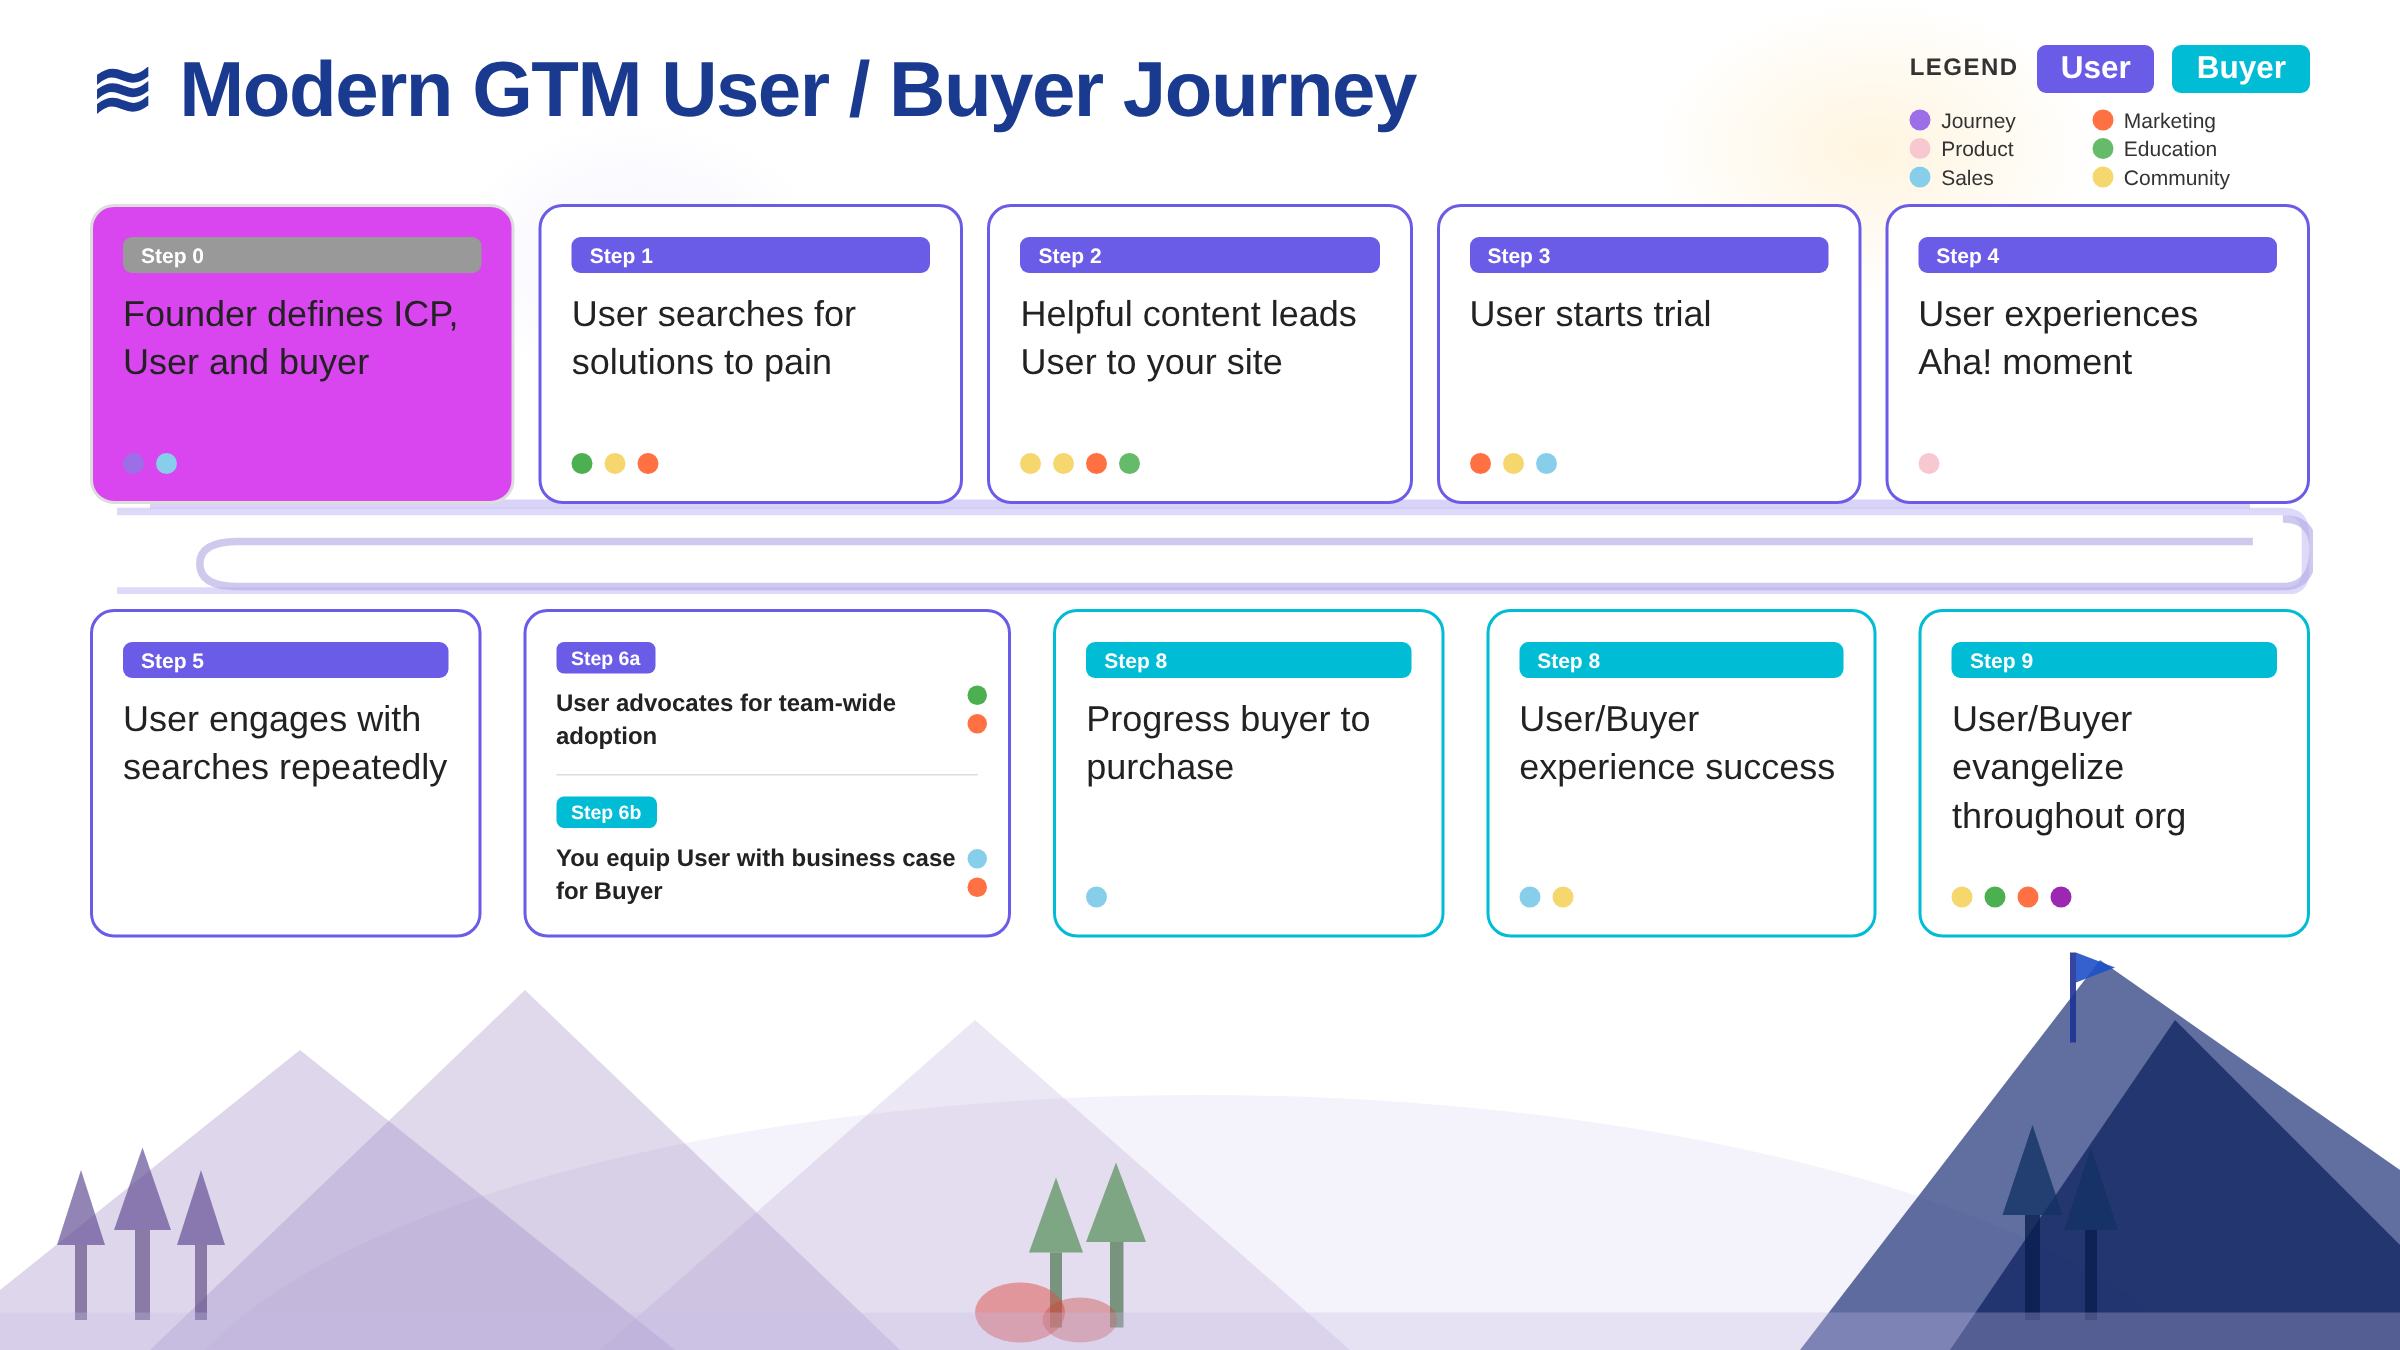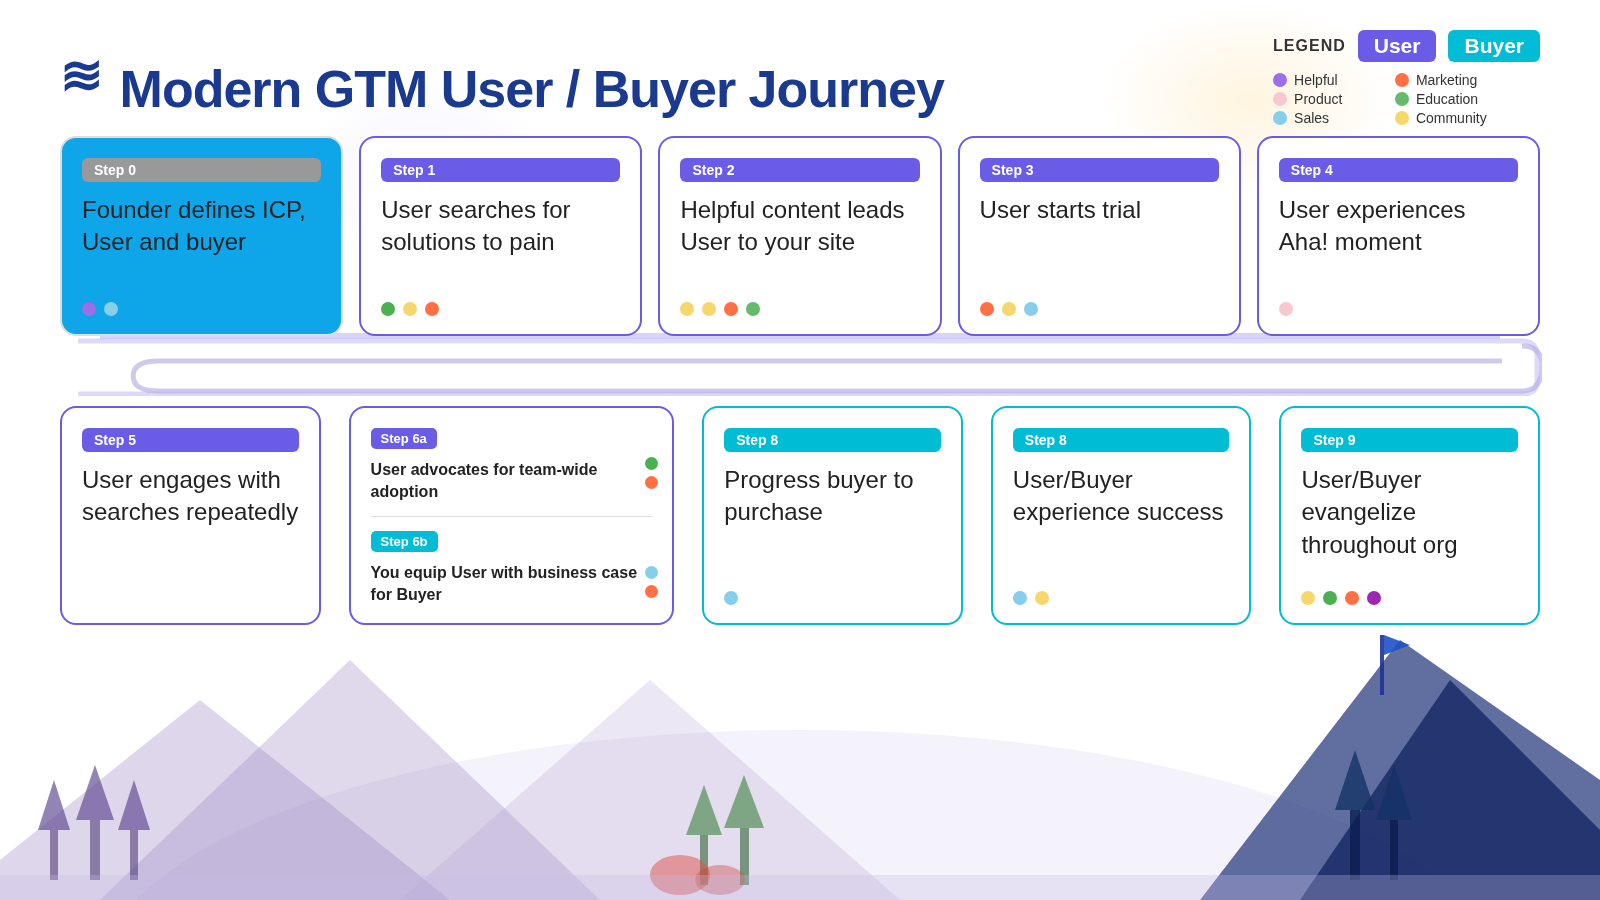--- a/index.html
+++ b/index.html
@@ -43,21 +43,20 @@
       color: #1a3a8f;
       font-weight: bold;
       line-height: 1;
     }
 
     .main-title {
       font-size: 52px;
       font-weight: 900;
       color: #1a3a8f;
       letter-spacing: -1px;
-      margin-top: 29px;
     }
 
     .legend-area {
       display: flex;
       flex-direction: column;
       align-items: flex-start;
       gap: 4px;
     }
 
     .legend-header {
@@ -137,21 +136,21 @@
       padding: 20px 20px 18px 20px;
       position: relative;
       flex: 1;
       display: flex;
       flex-direction: column;
       min-height: 200px;
     }
 
     .card-step-0 {
       border: 2px solid #ddd;
-      background: #0ea5e9;
+      background: #d946ef;
     }
 
     .card-purple {
       border: 2.5px solid #6b5ce7;
     }
 
     .card-teal {
       border: 2.5px solid #00bcd4;
     }
 
@@ -309,21 +308,21 @@
 
   <div class="legend-area">
     <div class="legend-header">
       <span class="legend-title">LEGEND</span>
       <span class="legend-badge legend-badge-user">User</span>
       <span class="legend-badge legend-badge-buyer">Buyer</span>
     </div>
     <div class="legend-items">
       <div class="legend-item">
         <div class="legend-dot" style="background:#9c6ee8;"></div>
-        <span>Helpful</span>
+        <span>Journey</span>
       </div>
       <div class="legend-item">
         <div class="legend-dot" style="background:#ff7043;"></div>
         <span>Marketing</span>
       </div>
       <div class="legend-item">
         <div class="legend-dot" style="background:#f8c8d0;"></div>
         <span>Product</span>
       </div>
       <div class="legend-item">

